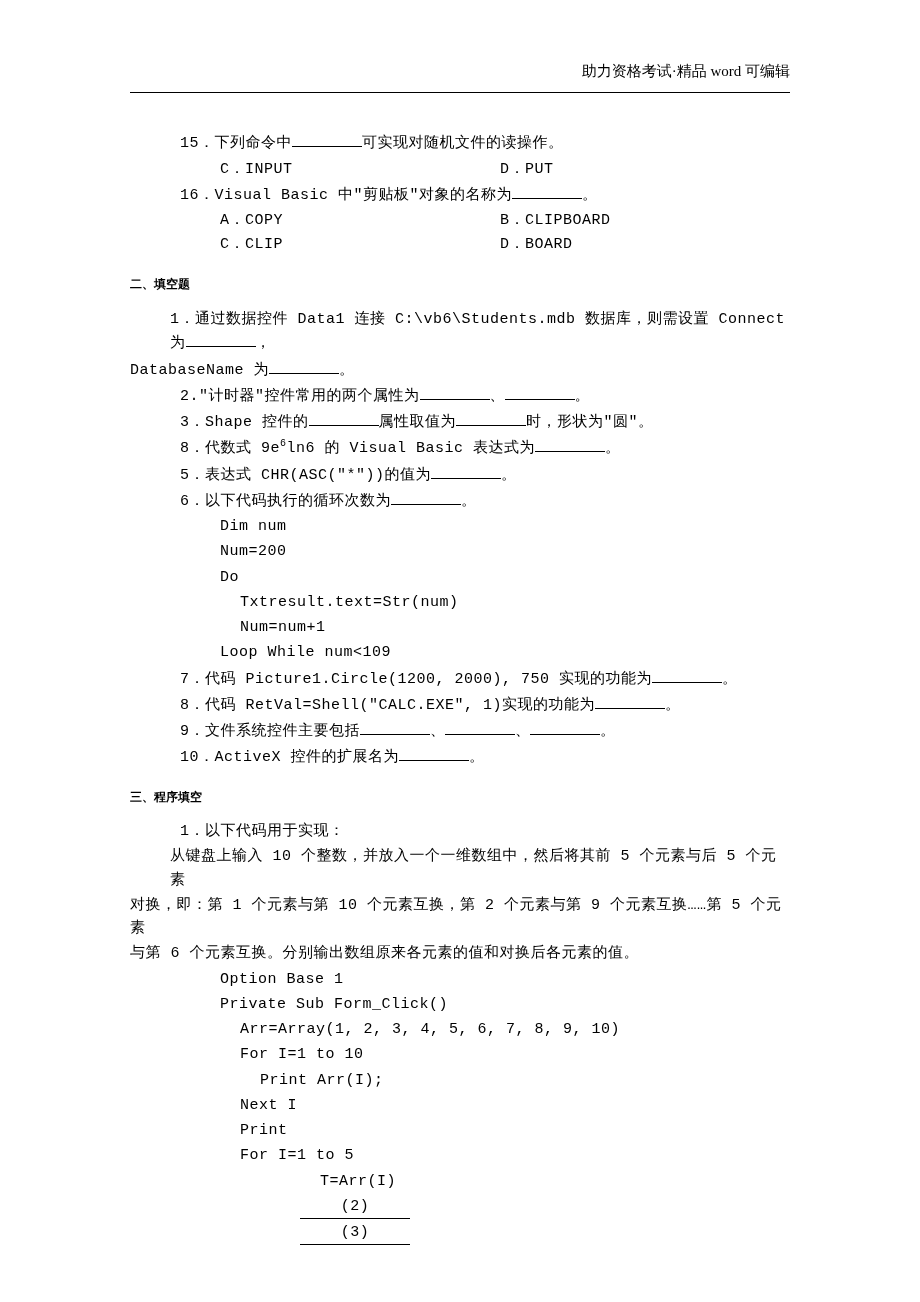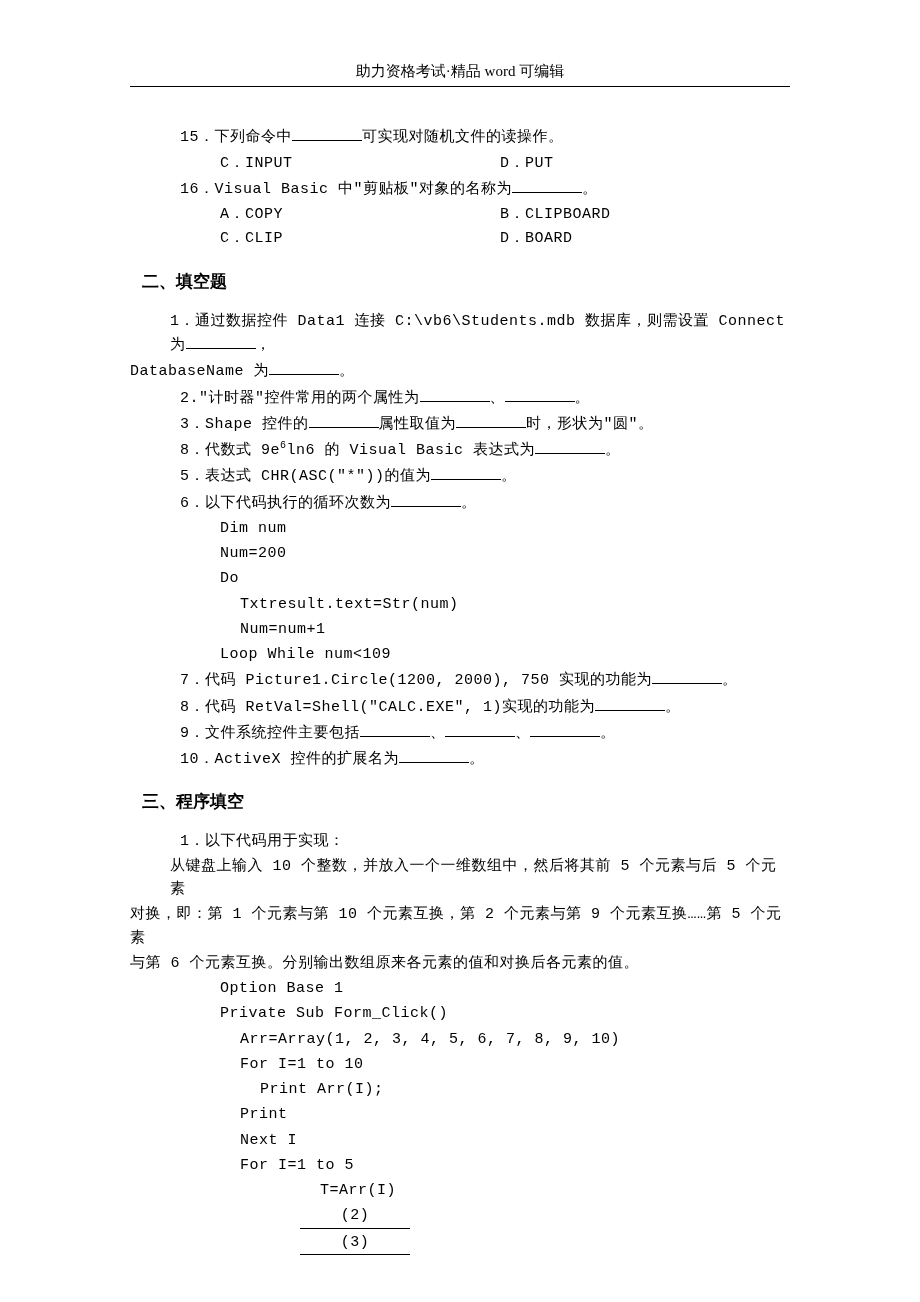--- a/index.html
+++ b/index.html
@@ -9,40 +9,40 @@
     font-family: SimSun, "Songti SC", serif;
     color: #000;
     width: 920px;
   }
   .page {
     padding: 60px 130px 80px 130px;
     font-size: 15px;
     line-height: 1.55;
   }
   .header {
-    text-align: center;
+    text-align: right;
     font-size: 15px;
-    padding-bottom: 3px;
+    padding-bottom: 9px;
     border-bottom: 1px solid #000;
     margin-bottom: 38px;
   }
   .mono { font-family: "Courier New", monospace; letter-spacing: 0.5px; }
   .blank {
     display: inline-block;
     border-bottom: 1px solid #000;
     min-width: 70px;
     height: 0.9em;
     vertical-align: baseline;
   }
   .blank.md { min-width: 70px; }
   .section-title {
     font-family: SimHei, "Heiti SC", sans-serif;
     font-weight: bold;
-    font-size: 17px;
-    margin: 18px 0 14px 12px;
+    font-size: 12px;
+    margin: 18px 0 14px 0;
   }
   .q { margin: 2px 0; }
   .indent1 { padding-left: 50px; }
   .indent2 { padding-left: 40px; }
   .code-indent { padding-left: 90px; }
   .code-indent2 { padding-left: 110px; }
   .code-indent3 { padding-left: 130px; }
   .code-indent4 { padding-left: 170px; }
   .code-indent5 { padding-left: 190px; }
   .opts {
@@ -139,22 +139,22 @@
   <div class="q indent1 mono">1．以下代码用于实现：</div>
   <div class="q indent2 mono">从键盘上输入 10 个整数，并放入一个一维数组中，然后将其前 5 个元素与后 5 个元素</div>
   <div class="q mono">对换，即：第 1 个元素与第 10 个元素互换，第 2 个元素与第 9 个元素互换……第 5 个元素</div>
   <div class="q mono">与第 6 个元素互换。分别输出数组原来各元素的值和对换后各元素的值。</div>
 
   <div class="q code-indent mono">Option Base 1</div>
   <div class="q code-indent mono">Private Sub Form_Click()</div>
   <div class="q code-indent2 mono">Arr=Array(1, 2, 3, 4, 5, 6, 7, 8, 9, 10)</div>
   <div class="q code-indent2 mono">For I=1 to 10</div>
   <div class="q code-indent3 mono">Print Arr(I);</div>
+  <div class="q code-indent2 mono">Next I</div>
   <div class="q code-indent2 mono">Print</div>
-  <div class="q code-indent2 mono">Next I</div>
   <div class="q code-indent2 mono">For I=1 to 5</div>
   <div class="q code-indent5 mono">T=Arr(I)</div>
   <div class="q code-indent4 mono">
     <span style="display:inline-block;border-bottom:1px solid #000;min-width:110px;text-align:center;">(2)</span>
   </div>
   <div class="q code-indent4 mono">
     <span style="display:inline-block;border-bottom:1px solid #000;min-width:110px;text-align:center;">(3)</span>
   </div>
 
 </div>

